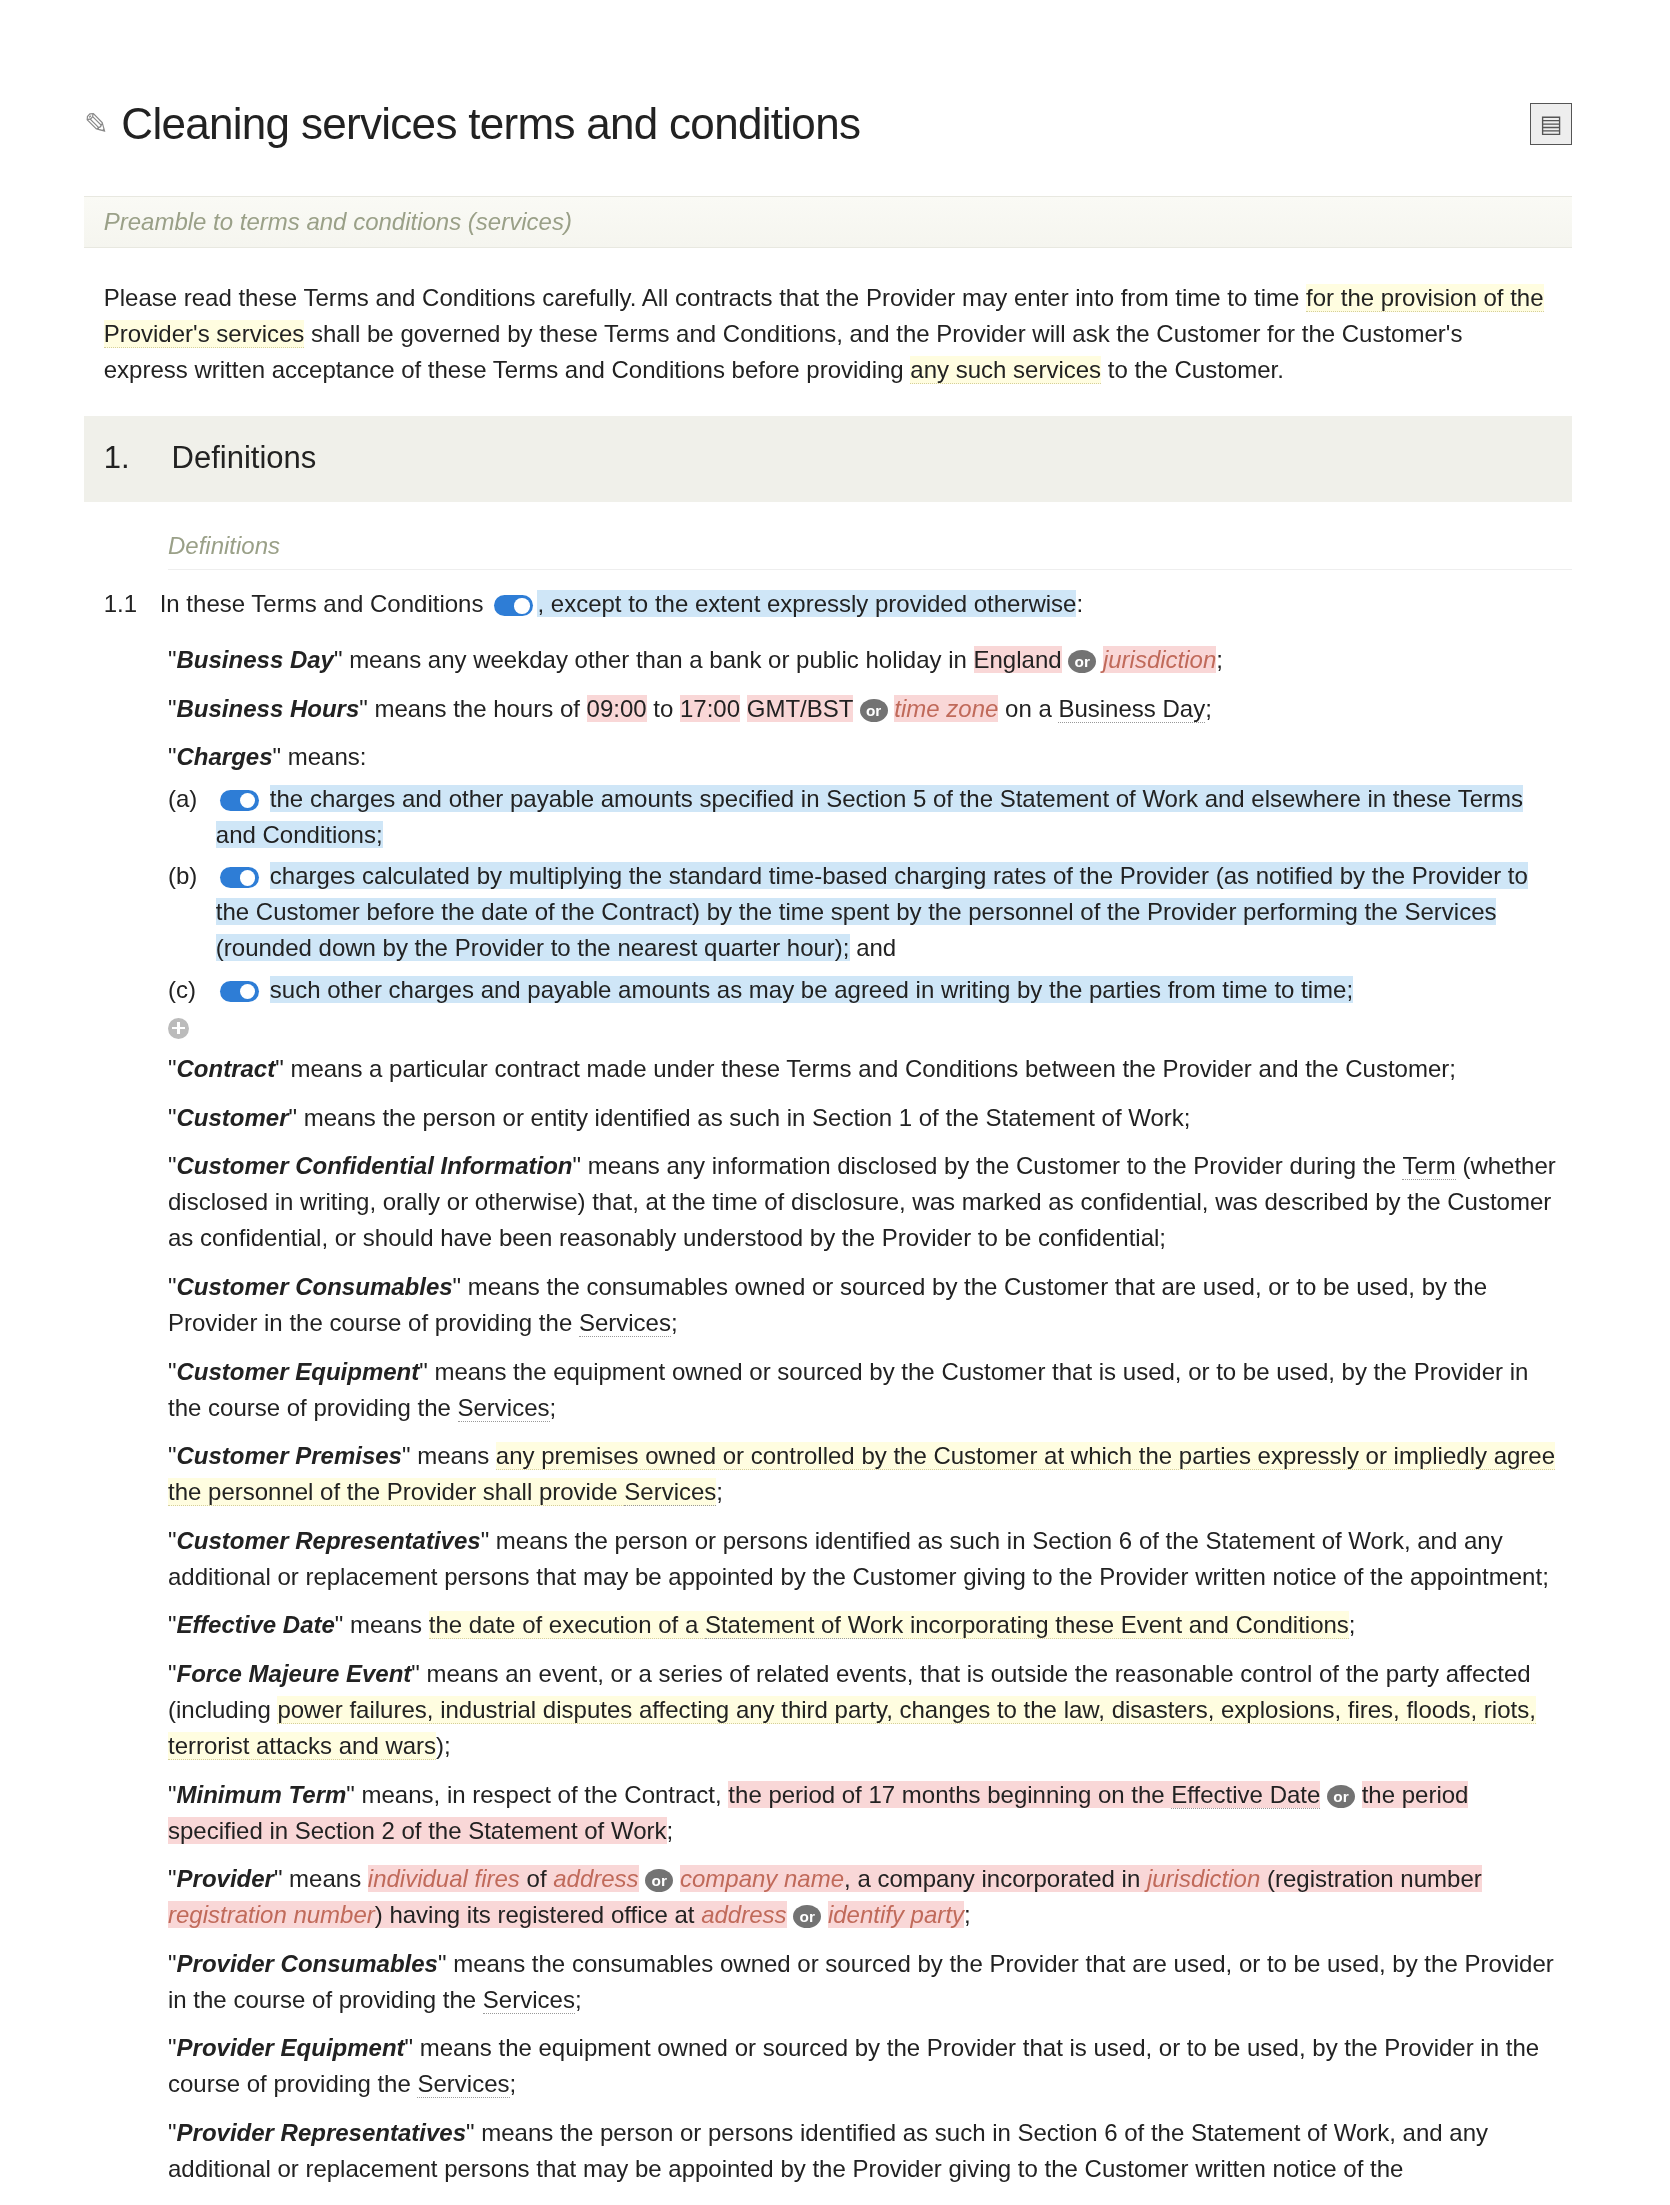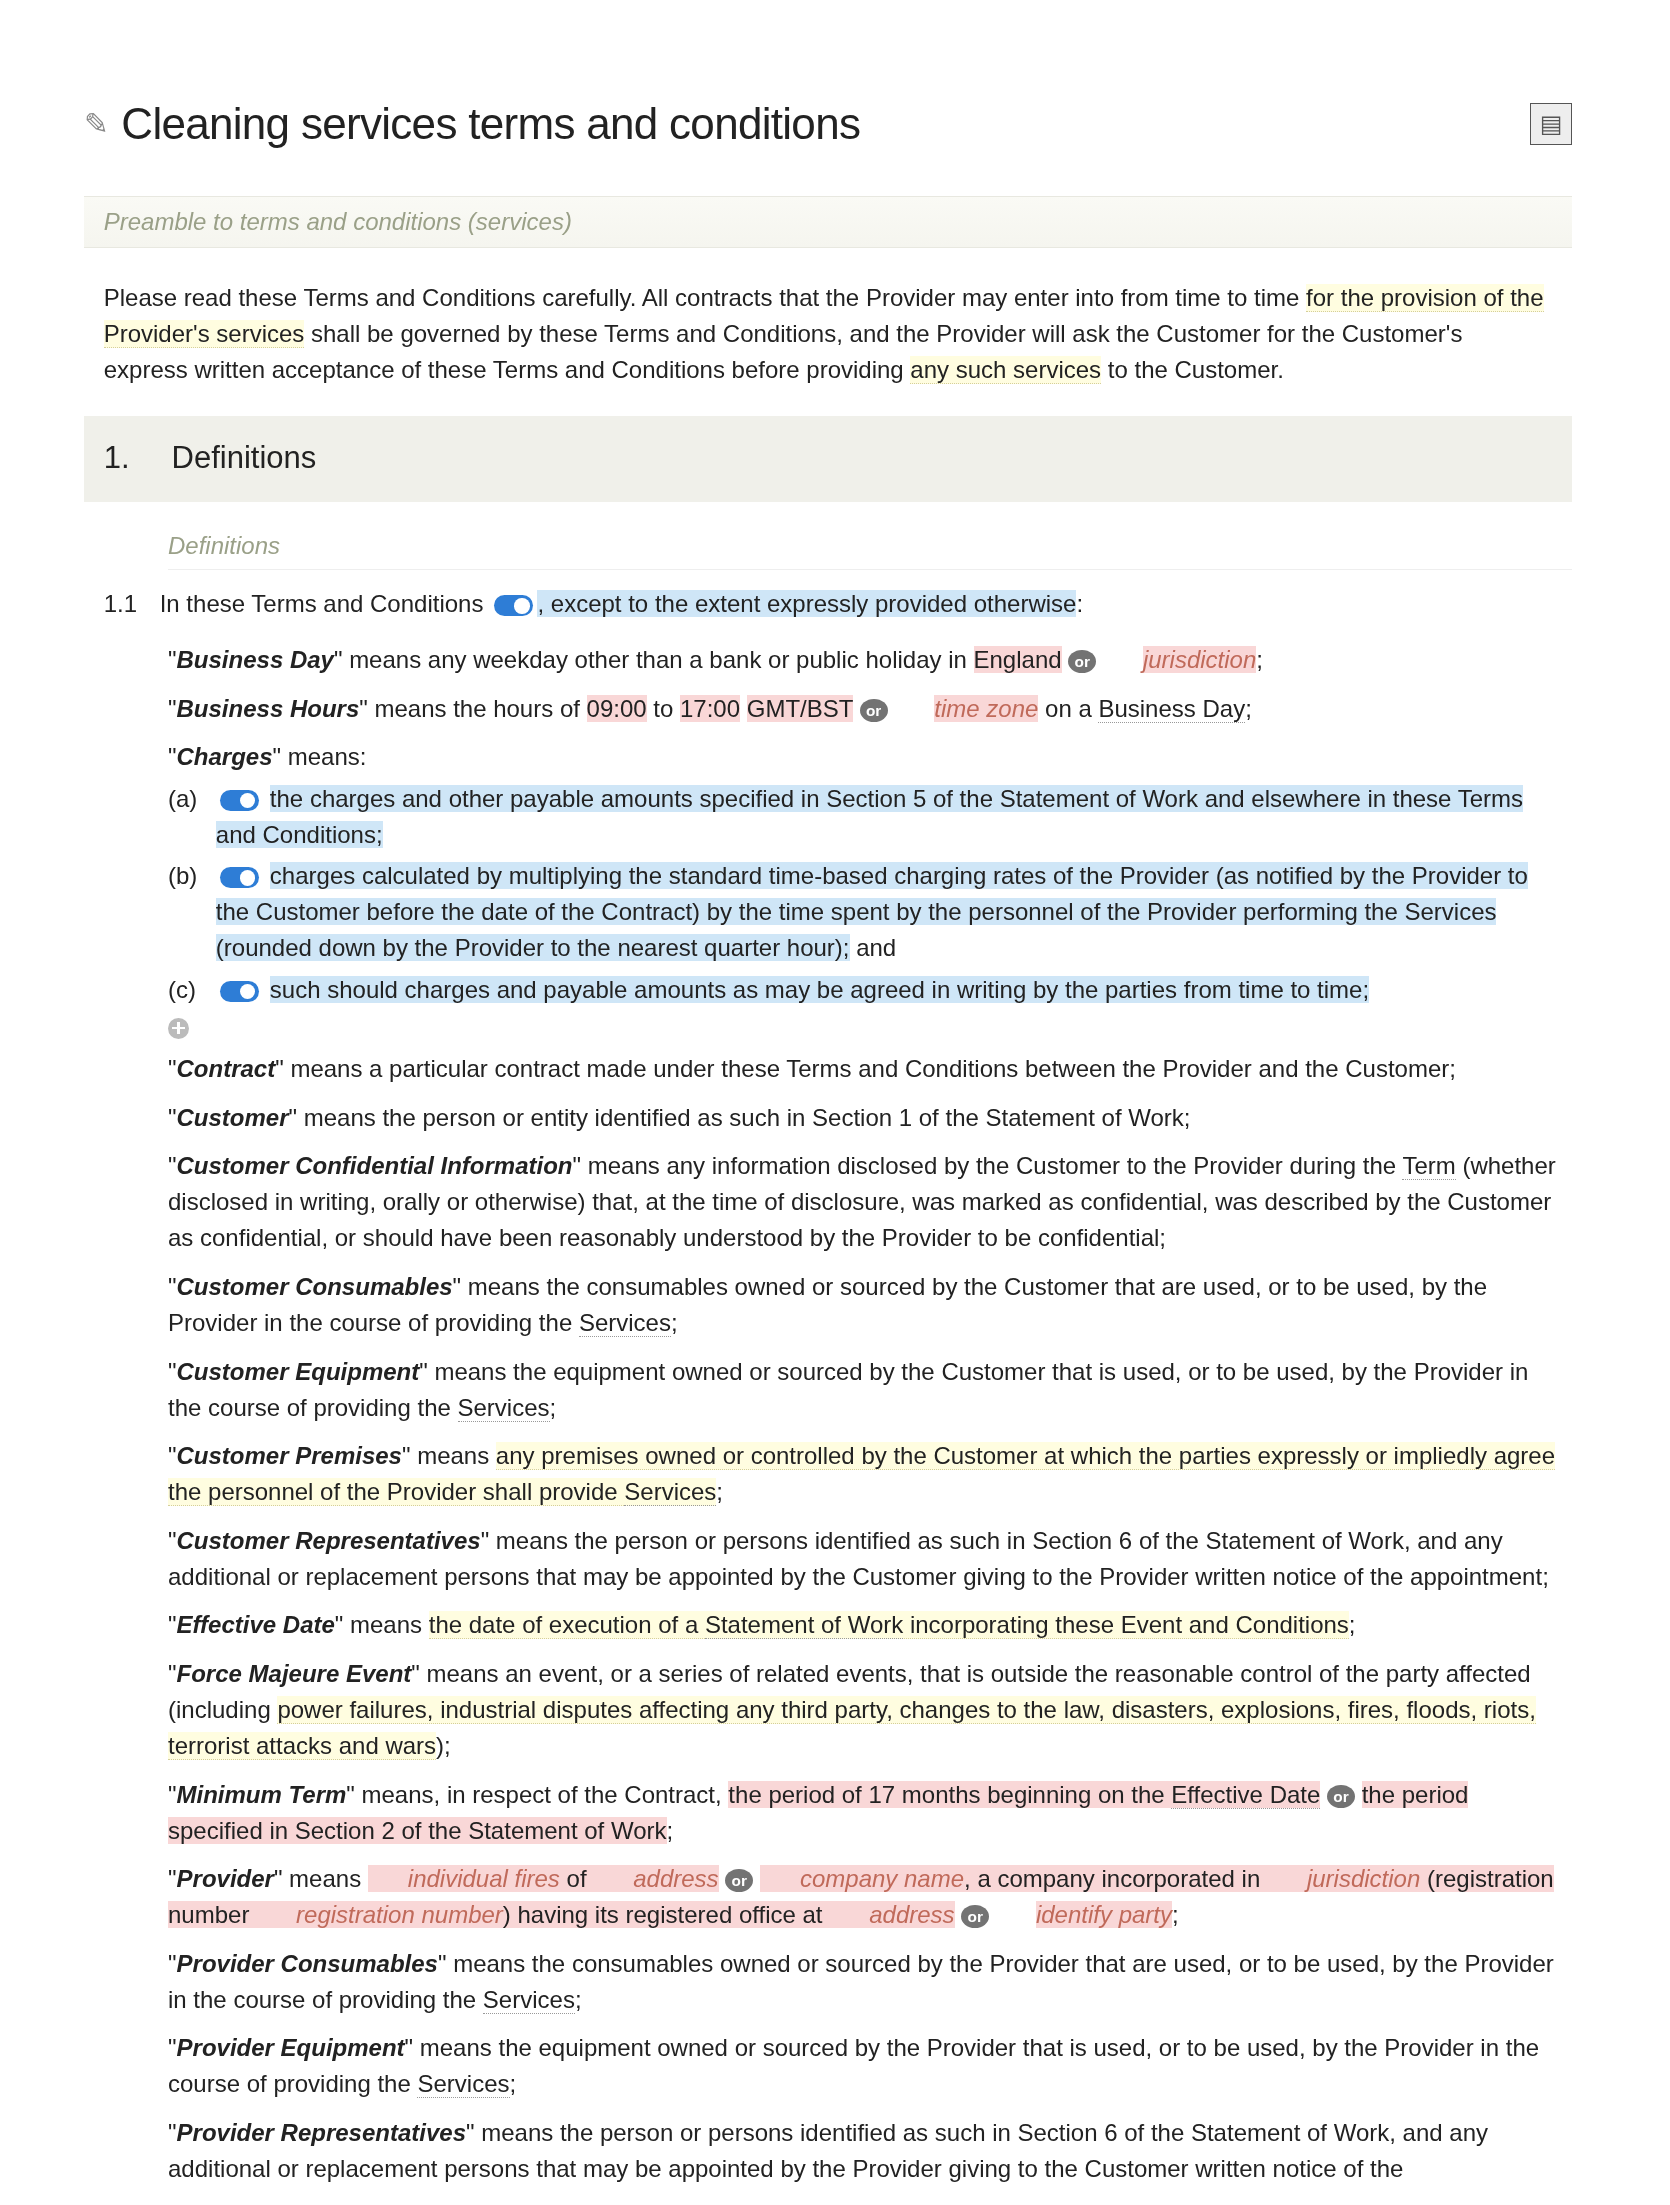--- a/index.html
+++ b/index.html
@@ -86,21 +86,21 @@
   .or-badge {
     display: inline-block;
     background: #737373;
     color: #fff;
     border-radius: 50%;
     padding: 0px 6.3px;
     font-size: 15.4px;
     vertical-align: middle;
     font-weight: bold;
   }
-  .placeholder { font-style: italic; color: #c06a5a; margin-left: 40px; }
+  .placeholder { font-style: italic; color: #c06a5a; }
   .pink-field { background: #f9d7d7; }
   .dotted-link { border-bottom: 1.4px dotted #999; }
   .def-body { margin-left: 84px; margin-top: 12.6px; padding-right: 14px; }
   .term { font-weight: bold; font-style: italic; }
   .sub-list { margin-top: 5.6px; }
   .sub-item { display: flex; gap: 9.8px; margin-top: 5.6px; }
   .sub-letter { width: 38px; flex-shrink: 0; }
   .sub-content { flex: 1; }
   .add-dot {
     display: inline-block;
@@ -165,21 +165,21 @@
     <div class="sub-item">
       <div class="sub-letter">(a)</div>
       <div class="sub-content"><span class="toggle"></span> <span class="hl-blue">the charges and other payable amounts specified in Section 5 of the Statement of Work and elsewhere in these Terms and Conditions;</span></div>
     </div>
     <div class="sub-item">
       <div class="sub-letter">(b)</div>
       <div class="sub-content"><span class="toggle"></span> <span class="hl-blue">charges calculated by multiplying the standard time-based charging rates of the Provider (as notified by the Provider to the Customer before the date of the Contract) by the time spent by the personnel of the Provider performing the Services (rounded down by the Provider to the nearest quarter hour);</span><span> and</span></div>
     </div>
     <div class="sub-item">
       <div class="sub-letter">(c)</div>
-      <div class="sub-content"><span class="toggle"></span> <span class="hl-blue">such should charges and payable amounts as may be agreed in writing by the parties from time to time;</span></div>
+      <div class="sub-content"><span class="toggle"></span> <span class="hl-blue">such other charges and payable amounts as may be agreed in writing by the parties from time to time;</span></div>
     </div>
     <div class="sub-item">
         <span class="add-dot"></span>
       </div>
   </div>
 </div>
 
 <div class="def-body">
   "<span class="term">Contract</span><span>" means a particular contract made under these Terms and Conditions between the Provider and the Customer;</span>
 </div>

